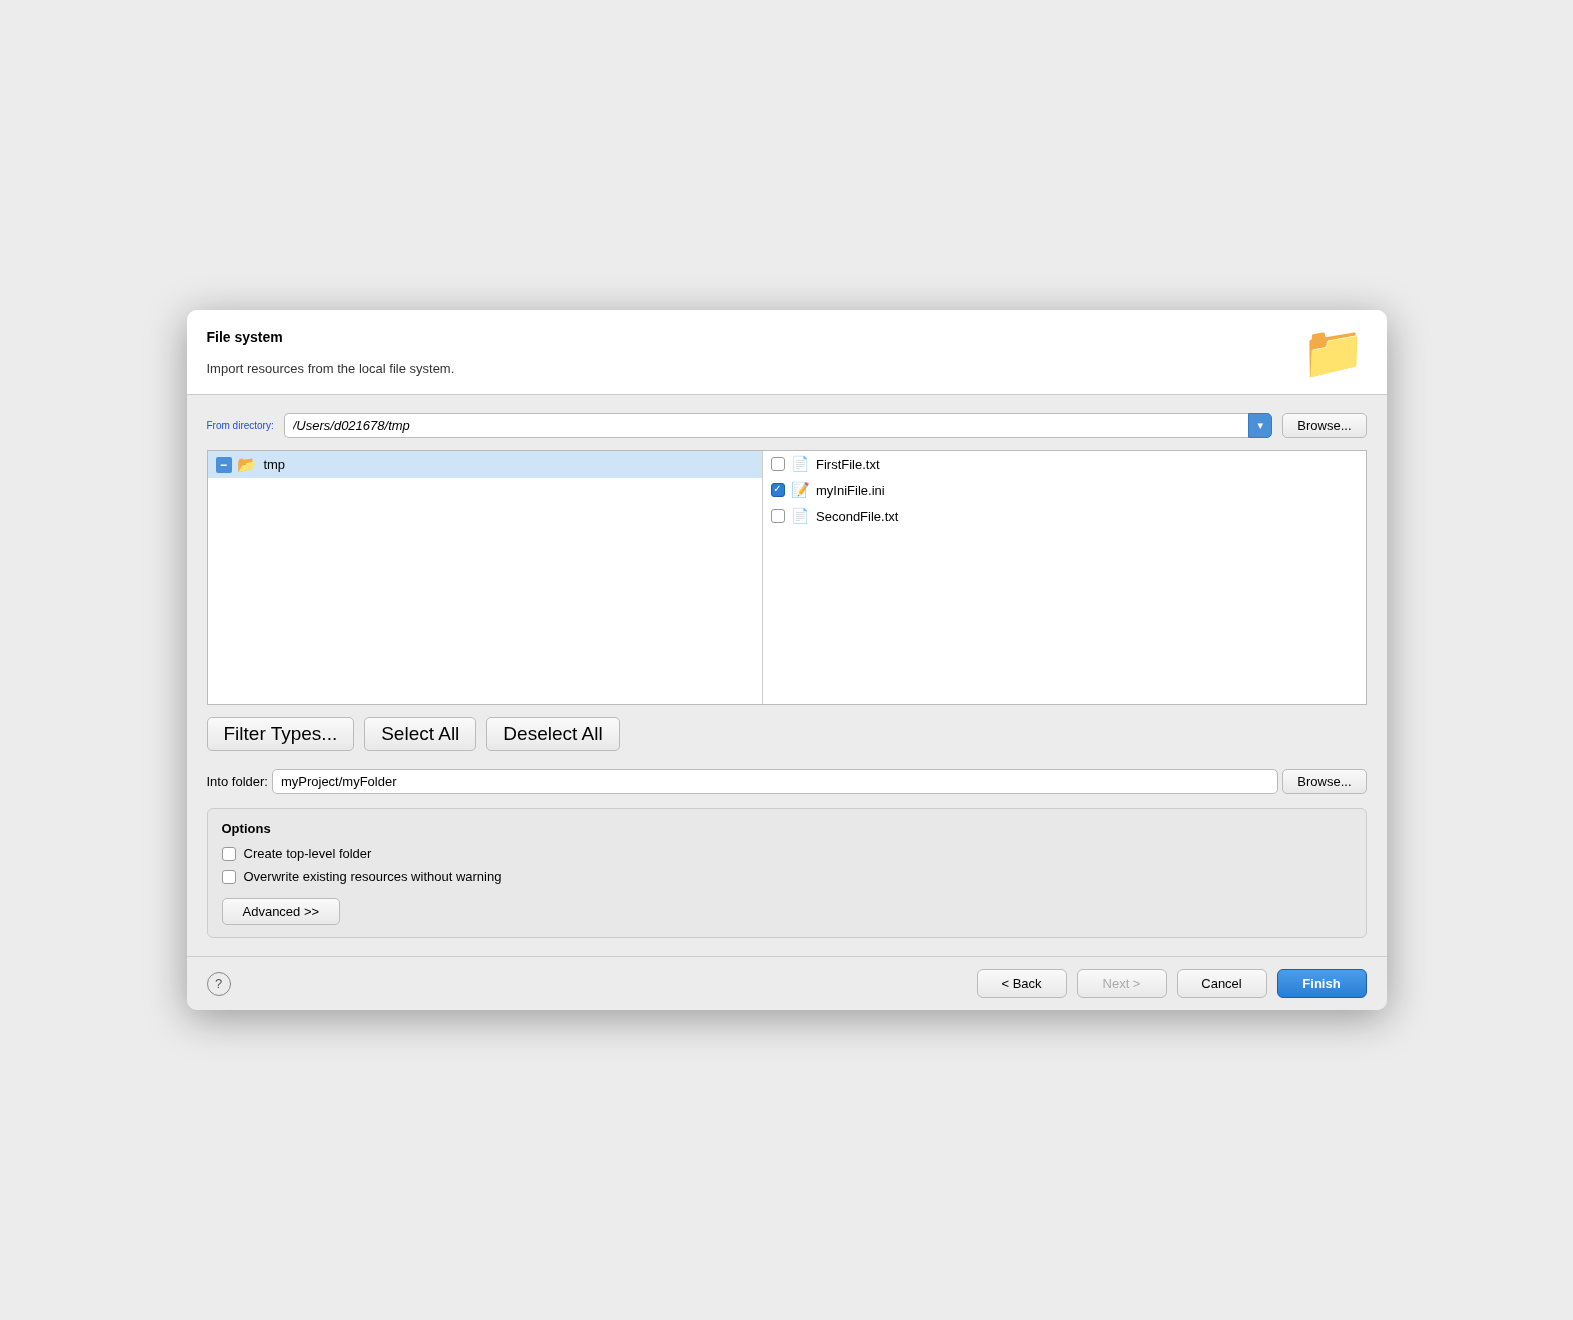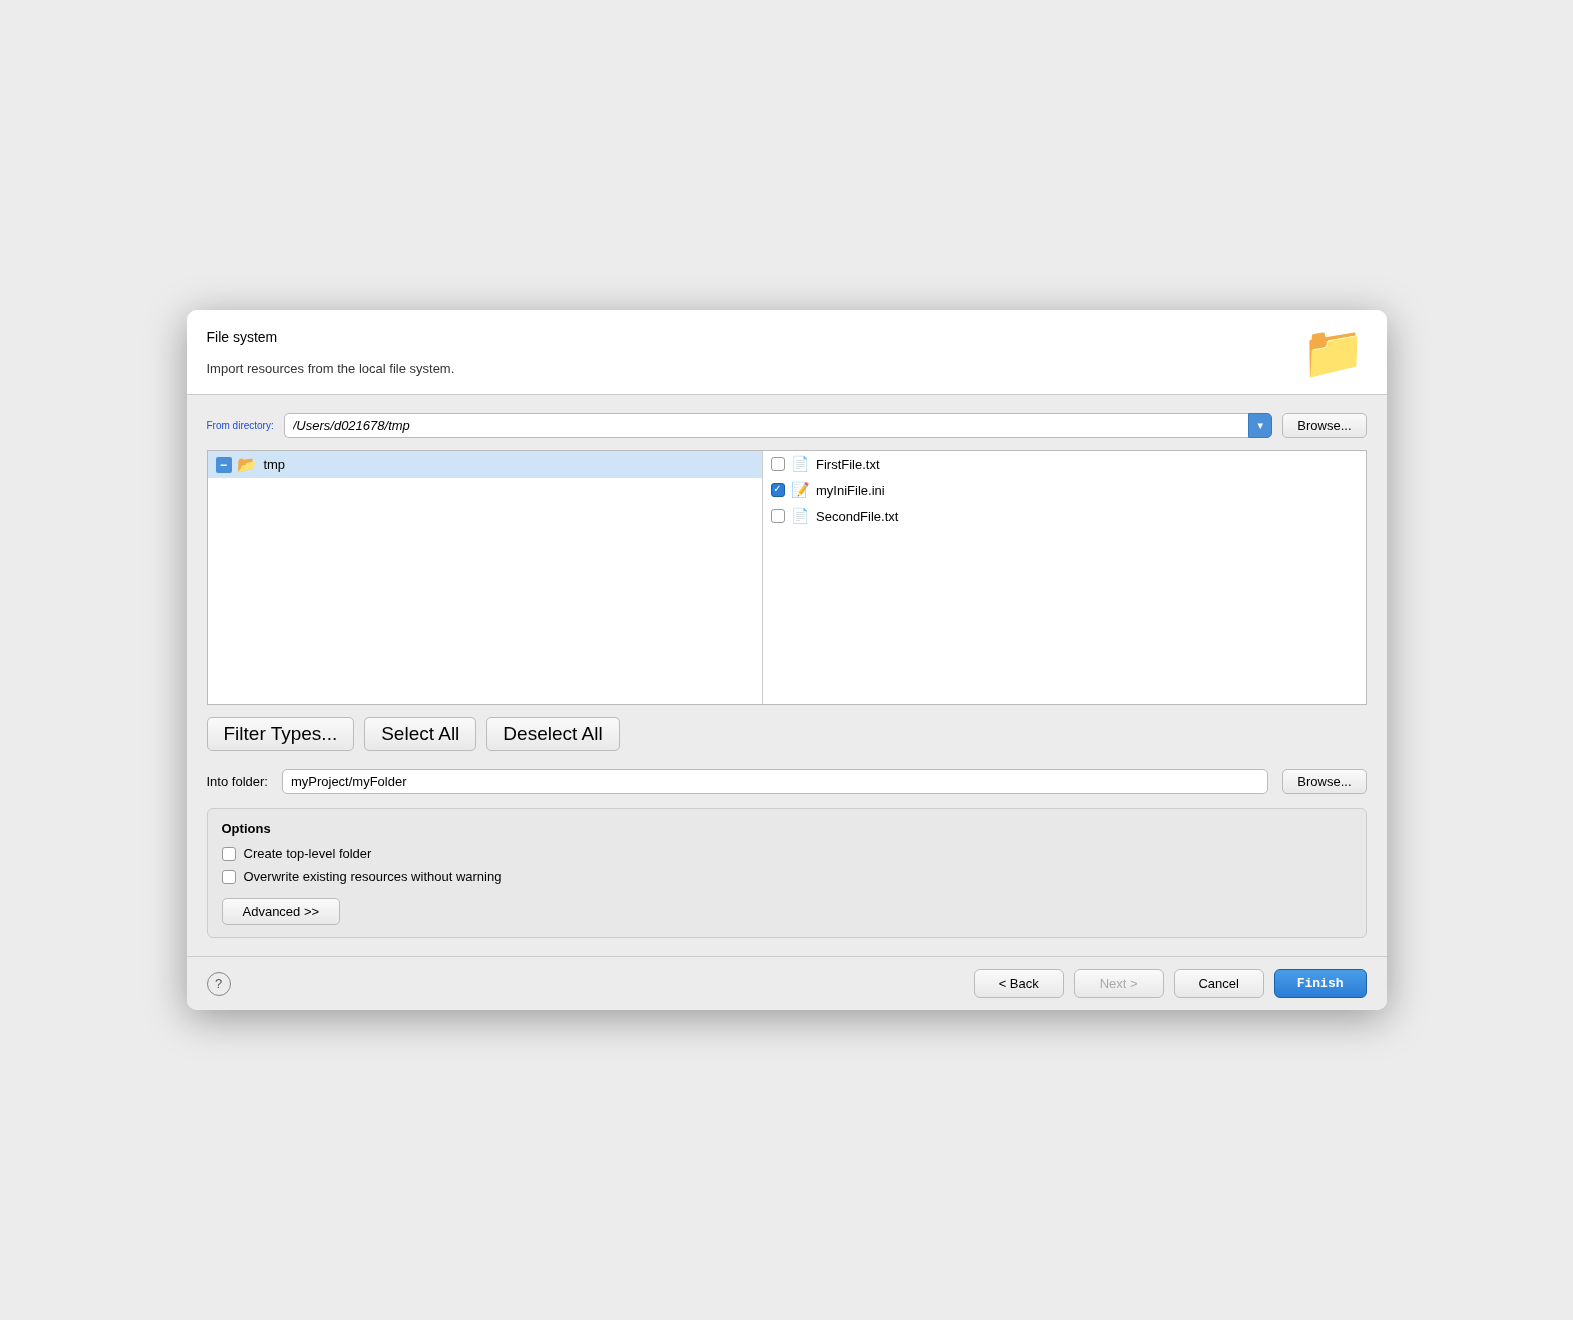--- a/index.html
+++ b/index.html
@@ -61,21 +61,21 @@
     .header-section {
       background: #fff;
       padding: 16px 20px 16px 20px;
       display: flex;
       align-items: center;
       justify-content: space-between;
       border-bottom: 1px solid #ccc;
     }
     .header-text h2 {
       font-size: 14px;
-      font-weight: 400;
+      font-weight: 700;
       color: #000;
       margin-bottom: 16px;
     }
     .header-text p {
       font-size: 13px;
       color: #333;
     }
     .folder-icon-large {
       font-size: 52px;
       line-height: 1;
@@ -233,21 +233,21 @@
       cursor: pointer;
       color: #000;
       text-align: right;
     }
 
     
     .into-row {
       display: flex;
       align-items: center;
       margin-bottom: 14px;
-      gap: 14px;
+      gap: 4px;
     }
     .into-label {
       font-size: 13px;
       color: #000;
       white-space: nowrap;
     }
     .into-input {
       flex: 1;
       border: 1px solid #bbb;
       border-radius: 5px;
@@ -346,21 +346,20 @@
     }
     .footer-btn.disabled {
       color: #aaa;
       cursor: default;
     }
     .footer-btn.primary {
       background: linear-gradient(to bottom, #4a9ee8, #2a7dd6);
       border-color: #1a5fa8;
       color: #fff;
       font-weight: 600;
-      font-family: Liberation Mono, monospace;
     }
   </style>
 </head>
 <body>
 
 <div class="window">
 
 
   <div class="header-section">
     <div class="header-text">

